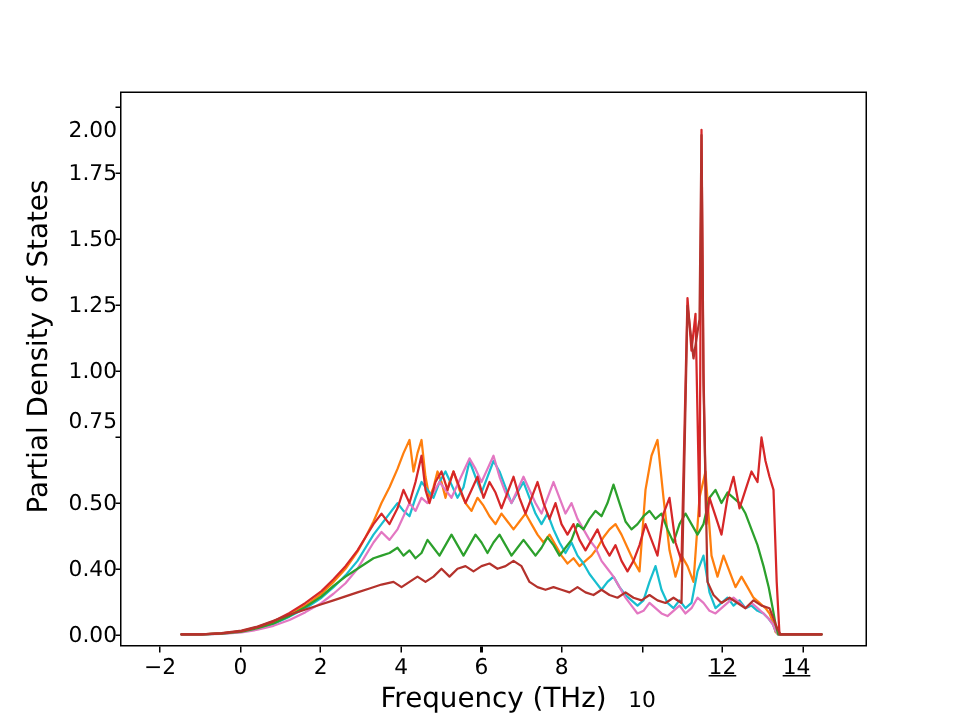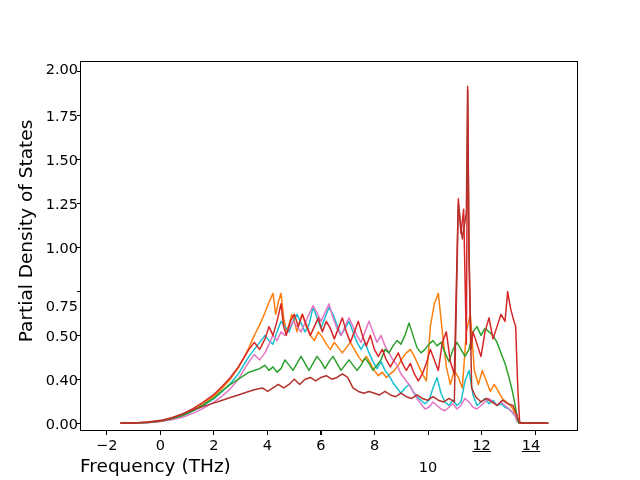--- a/index.html
+++ b/index.html
@@ -67,21 +67,21 @@
   .ytick-label {
     right: 562px;
     transform: translateY(-50%);
     text-align: right;
   }
   #xlabel {
     position: absolute;
     left: 80px;
     width: 498px;
     top: 455px;
-    text-align: left;
+    text-align: center;
     font-size: 18.5px;
     color: #000000;
   }
   #ylabel {
     position: absolute;
     left: 0px;
     top: 0px;
     width: 370px;
     height: 24px;
     line-height: 24px;
@@ -129,28 +129,28 @@
       <div class="tick-label xtick-label" style="left: 481.613px; text-decoration: underline;">12</div>
       <div class="tick-mark xtick-mark" style="left: 534.611px;"></div>
       <div class="tick-label xtick-label" style="left: 531px; text-decoration: underline;">14</div>
       <div class="tick-mark ytick-mark" style="top: 423.402px;"></div>
       <div class="tick-label ytick-label" style="top: 423.952px; text-align: center;">0.00</div>
       <div class="tick-mark ytick-mark" style="top: 379.355px;"></div>
       <div class="tick-label ytick-label" style="top: 379.905px;">0.40</div>
       <div class="tick-mark ytick-mark" style="top: 335.307px;"></div>
       <div class="tick-label ytick-label" style="top: 335.857px;">0.50</div>
       <div class="tick-mark ytick-mark" style="top: 291.26px;"></div>
-      <div class="tick-label ytick-label" style="top: 306px; margin-left: 24px;">0.75</div>
+      <div class="tick-label ytick-label" style="top: 281px; margin-left: 24px;">0.75</div>
       <div class="tick-mark ytick-mark" style="top: 247.212px;"></div>
       <div class="tick-label ytick-label" style="top: 247.762px;">1.00</div>
       <div class="tick-mark ytick-mark" style="top: 203.164px;"></div>
       <div class="tick-label ytick-label" style="top: 203.714px;">1.25</div>
       <div class="tick-mark ytick-mark" style="top: 159.117px;"></div>
       <div class="tick-label ytick-label" style="top: 159.667px;">1.50</div>
       <div class="tick-mark ytick-mark" style="top: 115.069px;"></div>
       <div class="tick-label ytick-label" style="top: 115.619px;">1.75</div>
       <div class="tick-mark ytick-mark" style="top: 71.0214px;"></div>
-      <div class="tick-label ytick-label" style="top: 69px;">2.00</div>
+      <div class="tick-label ytick-label" style="top: 87px;">2.00</div>
     </div>
 
   <div id="xlabel">Frequency (THz)</div>
 
 </div>
 
 </body></html>

